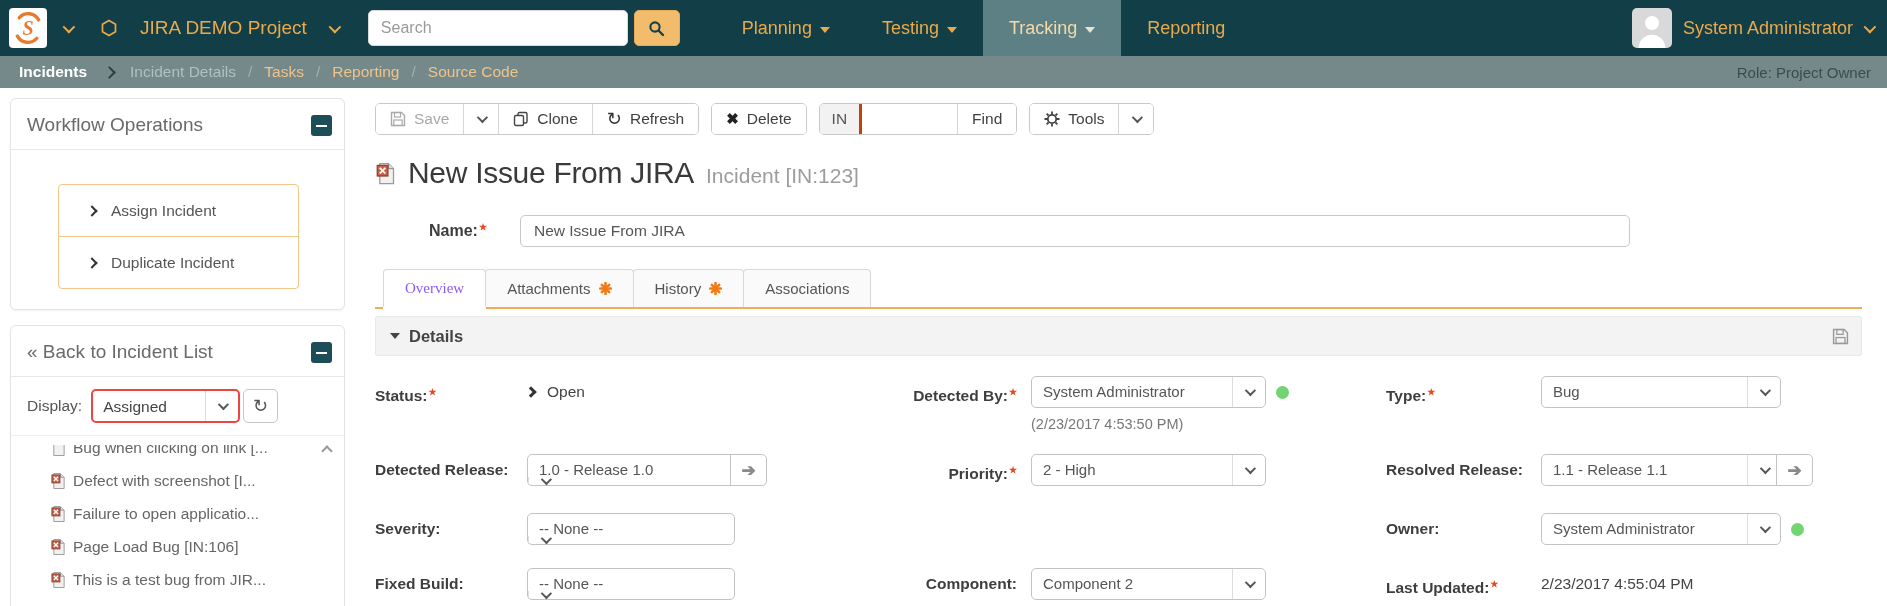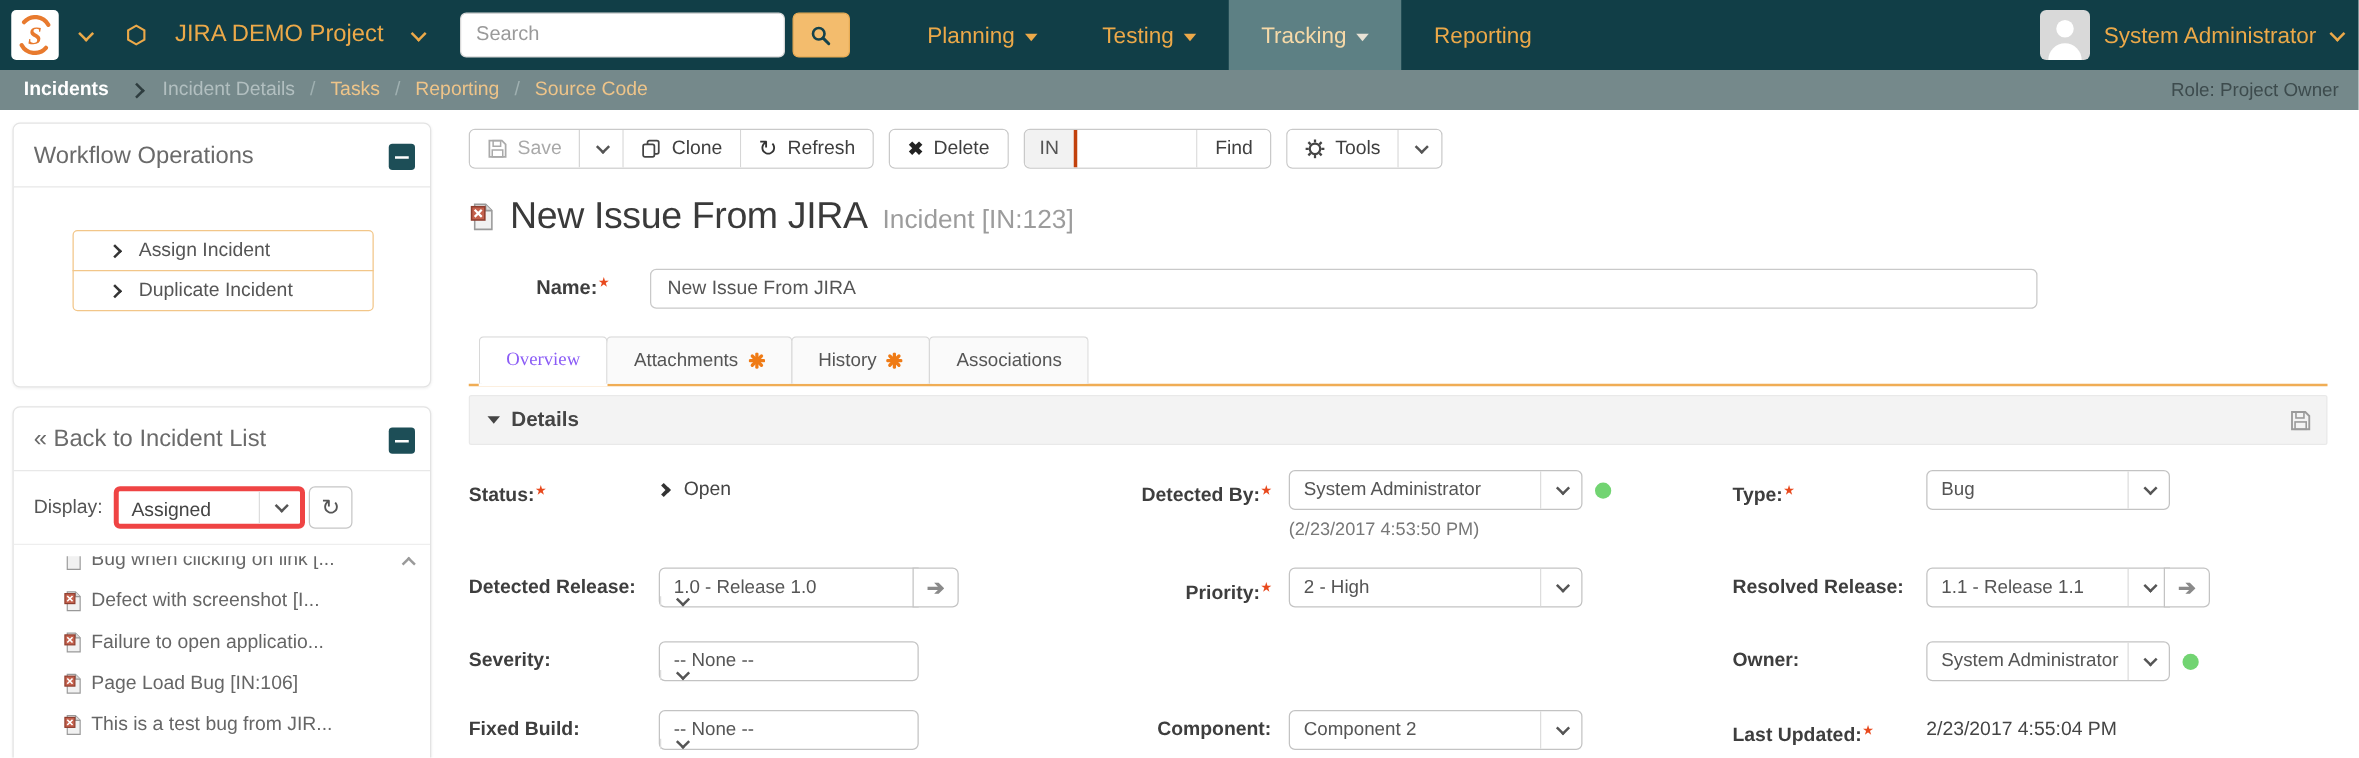--- a/index.html
+++ b/index.html
@@ -53,31 +53,31 @@
   .panel { position:absolute; left:10px; width:335px; background:#fff;
     border:1px solid #e3e3e3; border-radius:6px; box-shadow:0 1px 2px rgba(0,0,0,.05); }
   .panel-hdr { position:relative; padding:15px 16px 13px 16px;
     border-bottom:1px solid #e8e8e8; color:#6a6a6a; font-size:19px; }
   .collapse-btn { position:absolute; right:12px; top:16px; width:21px; height:21px;
     background:#1d4e57; border-radius:3px; cursor:pointer;
     display:flex; align-items:center; justify-content:center; }
   .collapse-btn i { display:block; width:11px; height:2px; background:#fff; }
   .panel-workflow { top:98px; height:212px; }
   .wf-btns { padding:34px 0 0 47px; }
-  .wf-btn { width:241px; height:33px; background:#fff; border:1px solid #f2c689;
+  .wf-btn { width:241px; height:53px; background:#fff; border:1px solid #f2c689;
     display:flex; align-items:center; gap:15px; padding-left:29px;
     font-size:15.5px; color:#555; cursor:pointer; }
   .wf-btn:first-child { border-radius:4px 4px 0 0; }
   .wf-btn + .wf-btn { margin-top:-1px; border-radius:0 0 4px 4px; }
   .panel-list { top:325px; height:290px; }
   .back-link { cursor:pointer; }
   .display-row { display:flex; align-items:center; padding:12px 0 12px 16px;
     border-bottom:1px solid #eee; }
   .display-label { font-size:15.5px; color:#555; }
-  .disp-select { display:flex; margin-left:9px; height:34px; border:4px solid #ef4444;
+  .disp-select { display:flex; margin-left:9px; height:34px; border:2px solid #ef4444;
     border-radius:5px; overflow:hidden; background:#fff; cursor:pointer; }
   .disp-val { width:112px; padding:0 10px; line-height:32px; font-size:15.5px; color:#444; }
   .sel-caret { width:33px; border-left:1px solid #ddd; display:flex;
     align-items:center; justify-content:center; }
   .refresh-btn { width:35px; height:34px; margin-left:3px; border:1px solid #c6c6c6;
     border-radius:5px; background:#fff; display:flex; align-items:center;
     justify-content:center; font-size:18px; color:#555; cursor:pointer; }
   .inc-list { position:relative; margin-top:9px; overflow:hidden; height:160px; }
   .inc-item { display:flex; align-items:center; gap:7px; padding-left:40px;
     height:33px; font-size:15.5px; color:#666; cursor:pointer; white-space:nowrap; }
@@ -138,21 +138,21 @@
   .drow.r1 { top:288px; } .drow.r2 { top:366px; } .drow.r3 { top:425px; } .drow.r4 { top:480px; }
   .dlabel { font-size:15.5px; font-weight:bold; color:#3e3e3e; line-height:32px;
     white-space:nowrap; }
   .dlabel.ralign { text-align:right; padding-right:14px; }
   .dlabel.c3 { padding-left:0; }
   .dcell { position:relative; display:flex; align-items:flex-start; }
   .sel { display:flex; height:32px; border:1px solid #c3c3c3; border-radius:5px;
     background:#fff; cursor:pointer; }
   .sel-val { padding:0 11px; line-height:30px; font-size:15px; color:#555;
     white-space:nowrap; overflow:hidden; flex:1; }
-  .sel.w1 { width:208px;flex-direction:column; } .sel.w2 { width:235px; } .sel.w3 { width:195px; }
+  .sel.w1 { width:208px;flex-direction:column; } .sel.w2 { width:235px; } .sel.w3 { width:240px; }
   .jump-btn { width:37px; height:32px; margin-left:-5px; border:1px solid #c3c3c3;
     border-radius:0 5px 5px 0; background:#fff; display:flex; align-items:center;
     justify-content:center; color:#8a8a8a; font-size:17px; font-weight:bold; cursor:pointer; }
   .sel.has-jump { border-radius:5px 0 0 5px; }
   .green-dot { width:13px; height:13px; border-radius:50%; background:#72d472;
     margin:10px 0 0 10px; }
   .field-note { position:absolute; left:0; top:40px; font-size:14.5px; color:#777;
     white-space:nowrap; }
   .static-val { font-size:15.5px; color:#444; line-height:32px; }
   .status-val { display:flex; align-items:center; gap:12px; padding-top:0; }

